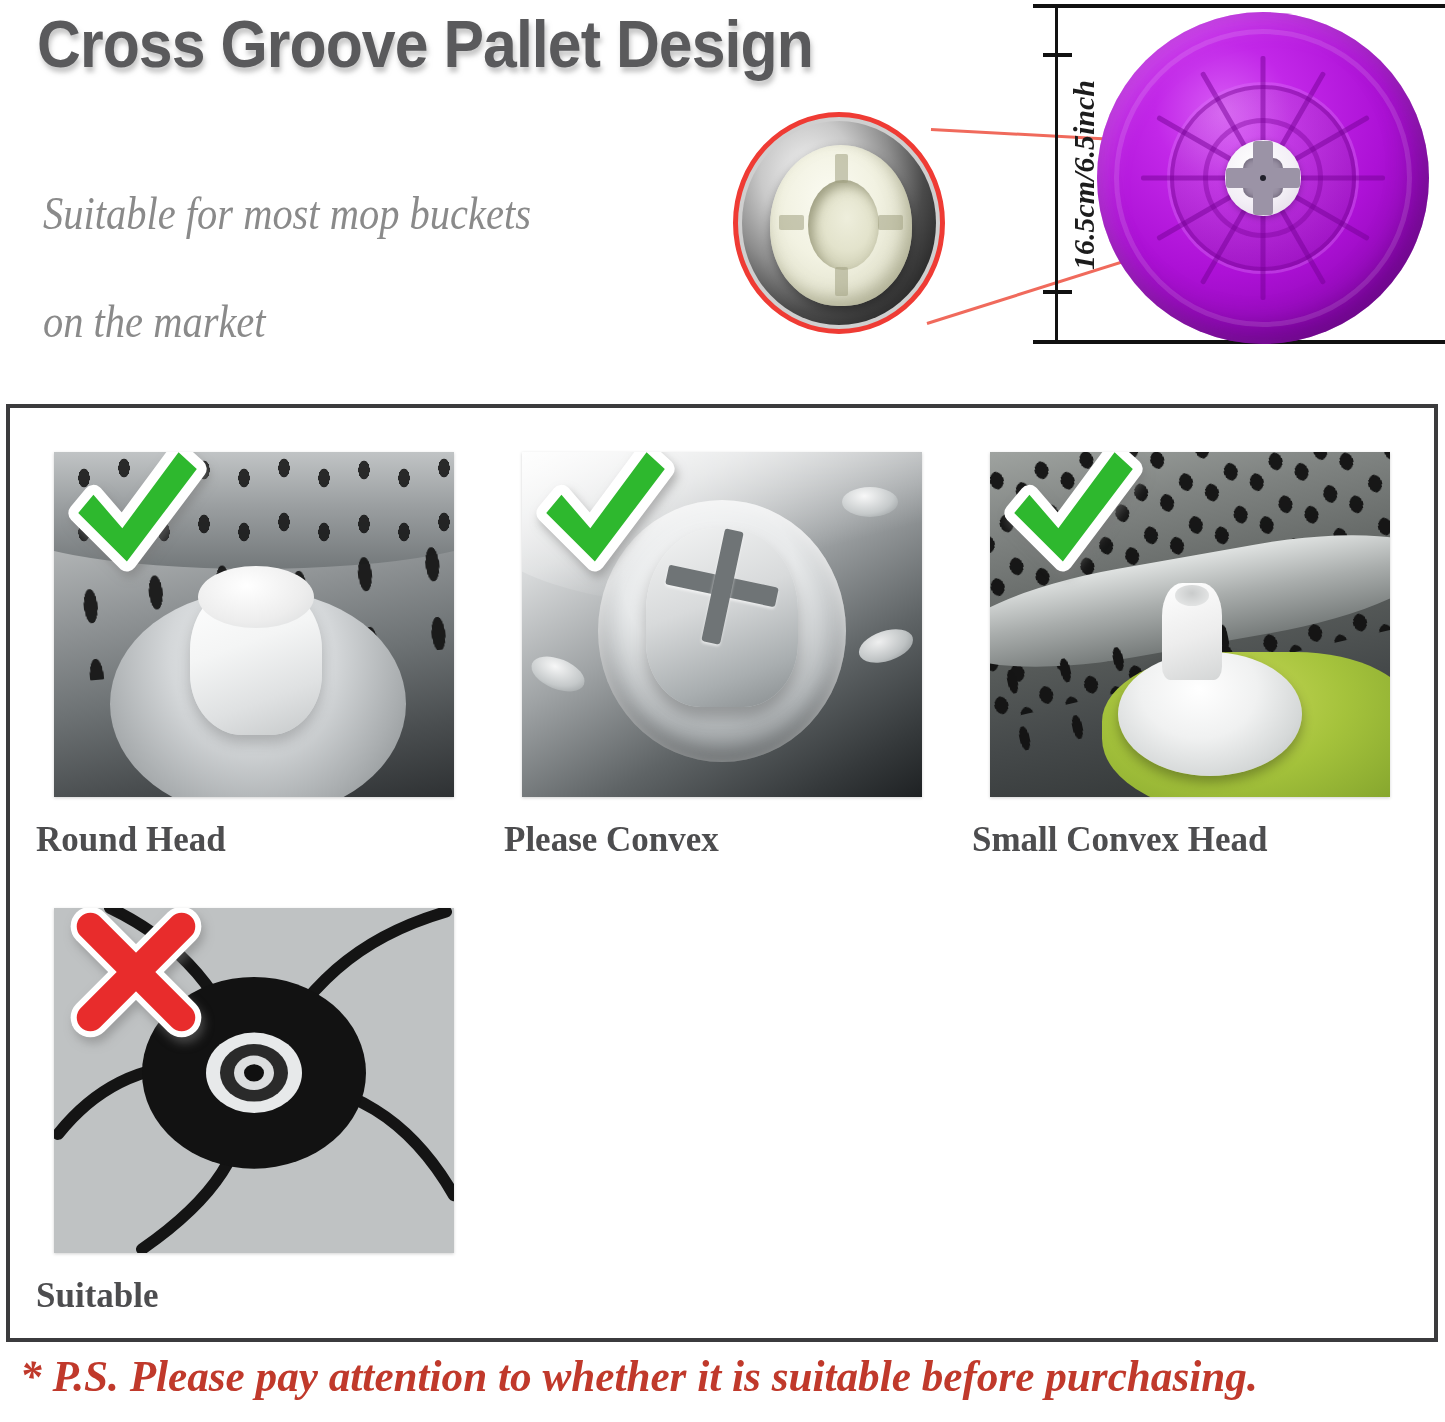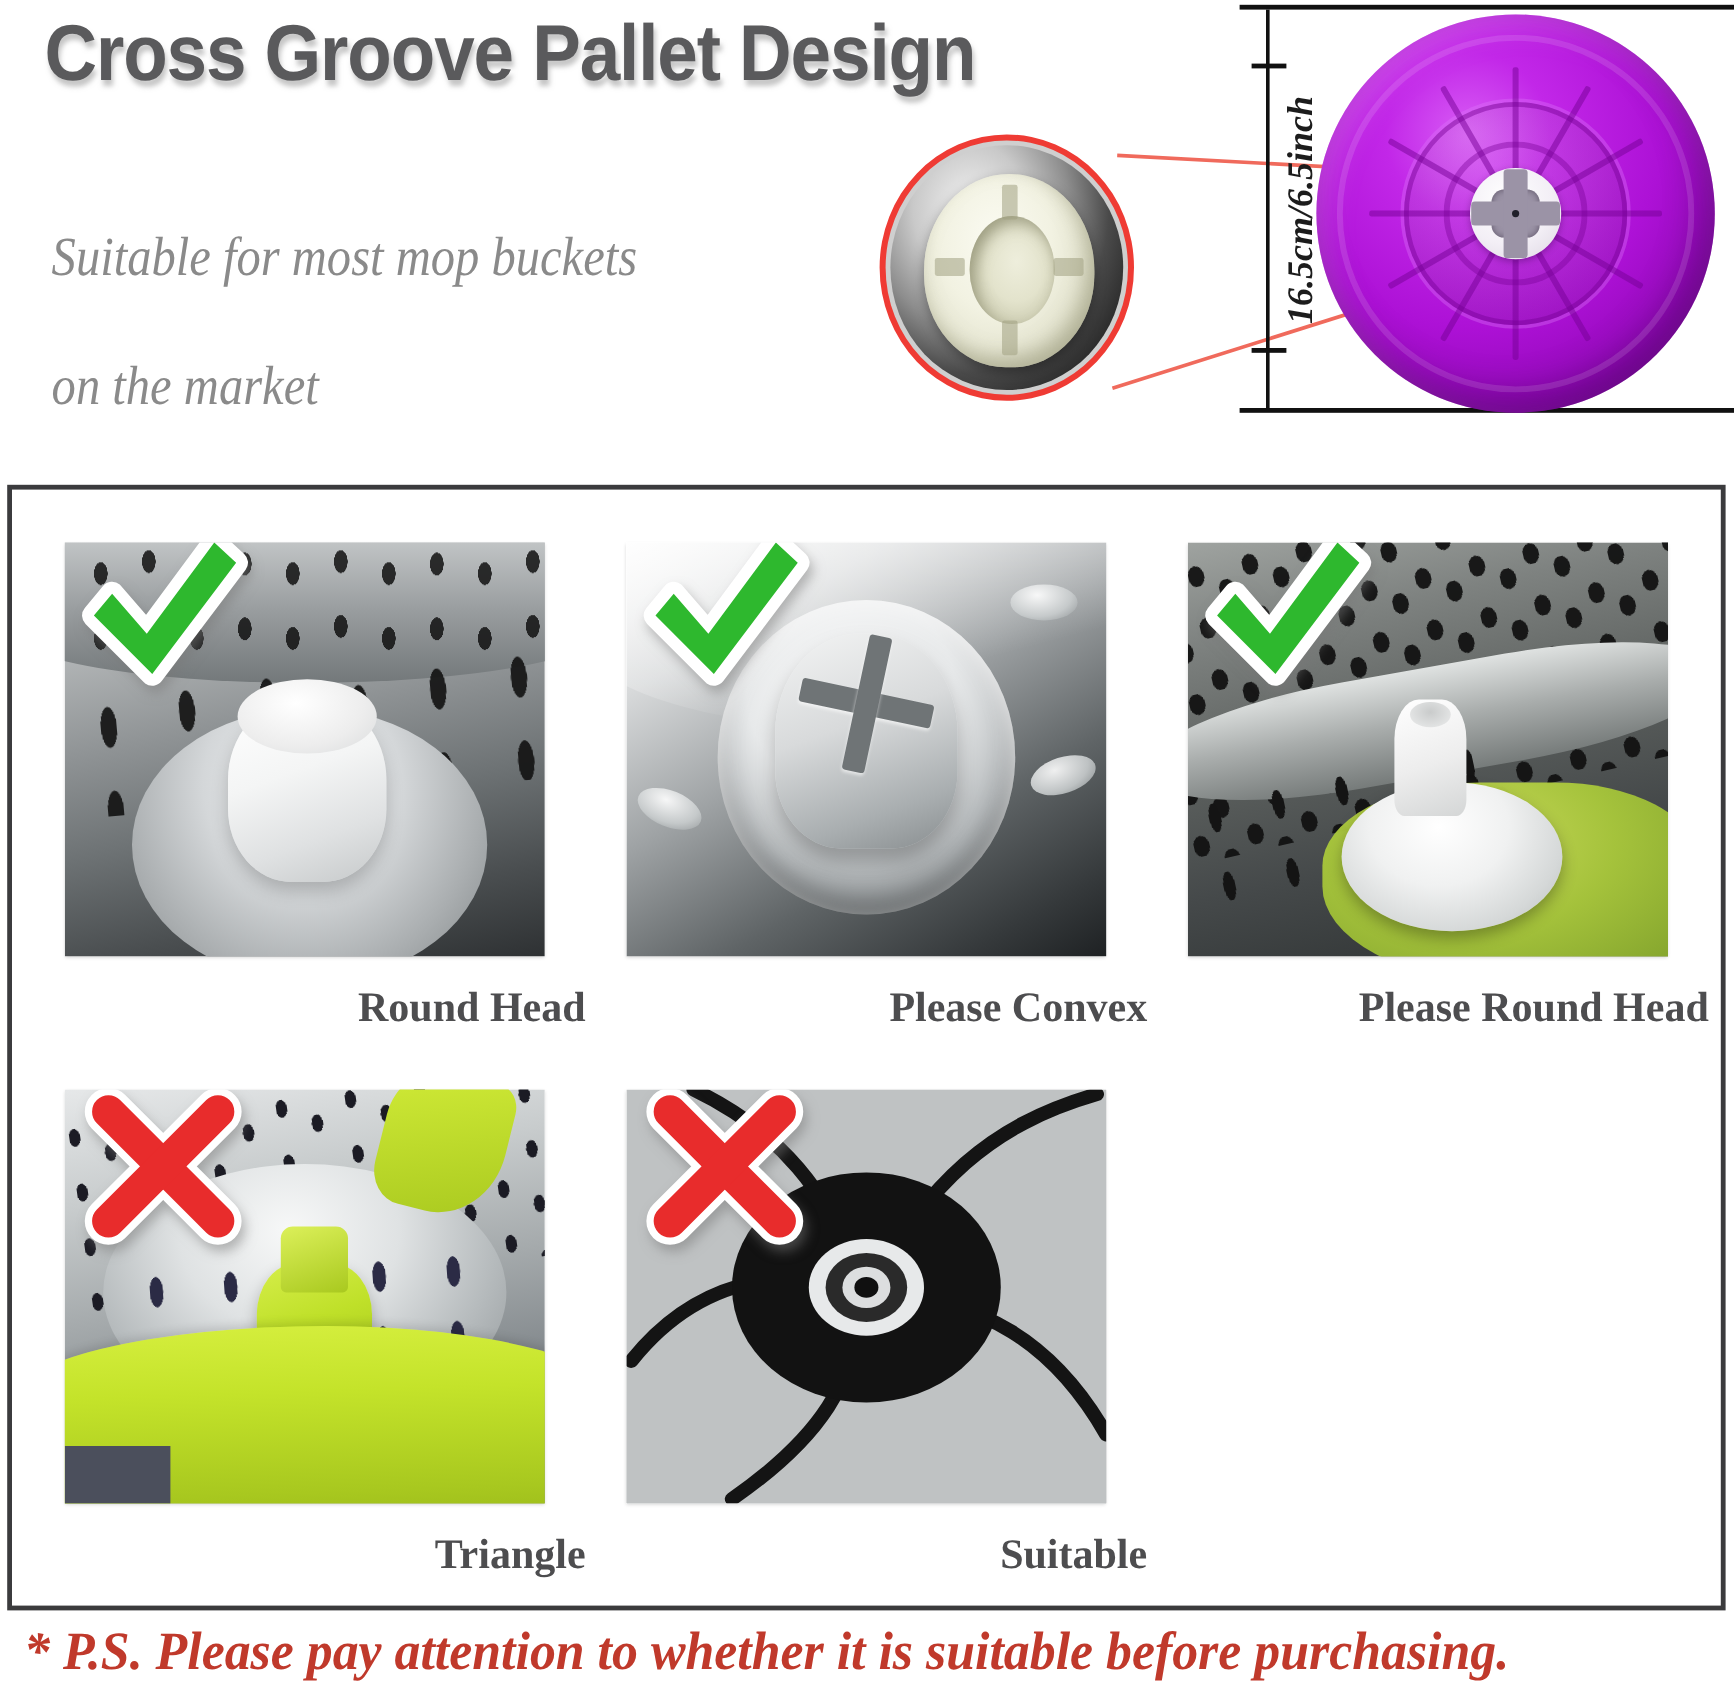--- a/index.html
+++ b/index.html
@@ -163,22 +163,22 @@
     box-sizing:border-box;
   }
   .cell{position:relative;}
   .photo{
     position:absolute;left:50%;transform:translateX(-50%);
     top:30px;width:400px;height:345px;
     overflow:hidden;
     box-shadow:0 1px 3px rgba(0,0,0,.18);
   }
   .cell-label{
-    position:absolute;left:0;right:0;top:398px;
-    text-align:right;
+    position:absolute;left:16px;right:0;top:398px;
+    text-align:left;
     font-family:"Liberation Serif", serif;
     font-weight:bold;font-size:35px;color:#4d4d4f;
     letter-spacing:0px;
   }
   .badge{
     position:absolute;left:6px;top:-12px;width:152px;height:152px;z-index:5;
     filter:drop-shadow(3px 6px 5px rgba(120,120,120,.5));
   }
 
   
@@ -433,48 +433,23 @@
             <div class="green"></div>
           <div class="slots"></div>
             <div class="plate"></div>
             <div class="nipple"></div>
         </div>
         <svg class="badge" viewBox="0 0 100 100">
           <path d="M12 48 L22 36 L41 58 L78 8 L90 19 L44 80 Z" fill="#ffffff" stroke="#ffffff" stroke-width="13" stroke-linejoin="round"></path>
           <path d="M12 48 L22 36 L41 58 L78 8 L90 19 L44 80 Z" fill="#2eb82e"></path>
         </svg>
       </div>
-      <div class="cell-label">Please Round Head</div>
+      <div class="cell-label">Small Convex Head</div>
     </div>
 
-    <div class="cell">
-      <div class="photo">
-        <div class="ph p5">
-          <div class="specks"></div>
-            <div class="bowl"></div>
-            <div class="slots"></div>
-          <div class="cone"></div>
-            <div class="tri"></div>
-          <div class="limebar"></div>
-            <div class="limetab"></div>
-            <div class="darkcorner"></div>
-        </div>
-        <svg class="badge" viewBox="0 0 100 100">
-          <g stroke="#ffffff" stroke-width="26" stroke-linecap="round">
-            <line x1="20" y1="20" x2="80" y2="80"></line>
-              <line x1="80" y1="20" x2="20" y2="80"></line>
-          </g>
-          <g stroke="#e82c2c" stroke-width="18" stroke-linecap="round">
-            <line x1="20" y1="20" x2="80" y2="80"></line>
-              <line x1="80" y1="20" x2="20" y2="80"></line>
-          </g>
-        </svg>
-      </div>
-      <div class="cell-label">Triangle</div>
-    </div>
 
     <div class="cell">
       <div class="photo">
         <div class="ph p6">
           <svg viewBox="0 0 200 180" preserveAspectRatio="none">
             <rect x="0" y="0" width="200" height="180" fill="#bfc2c3"></rect>
             <g stroke="#141414" stroke-width="6" fill="none" stroke-linecap="round">
               <path d="M100 86 C128 40 150 16 196 2"></path>
               <path d="M100 86 C150 92 178 110 200 150"></path>
               <path d="M100 86 C96 128 80 152 44 178"></path>

